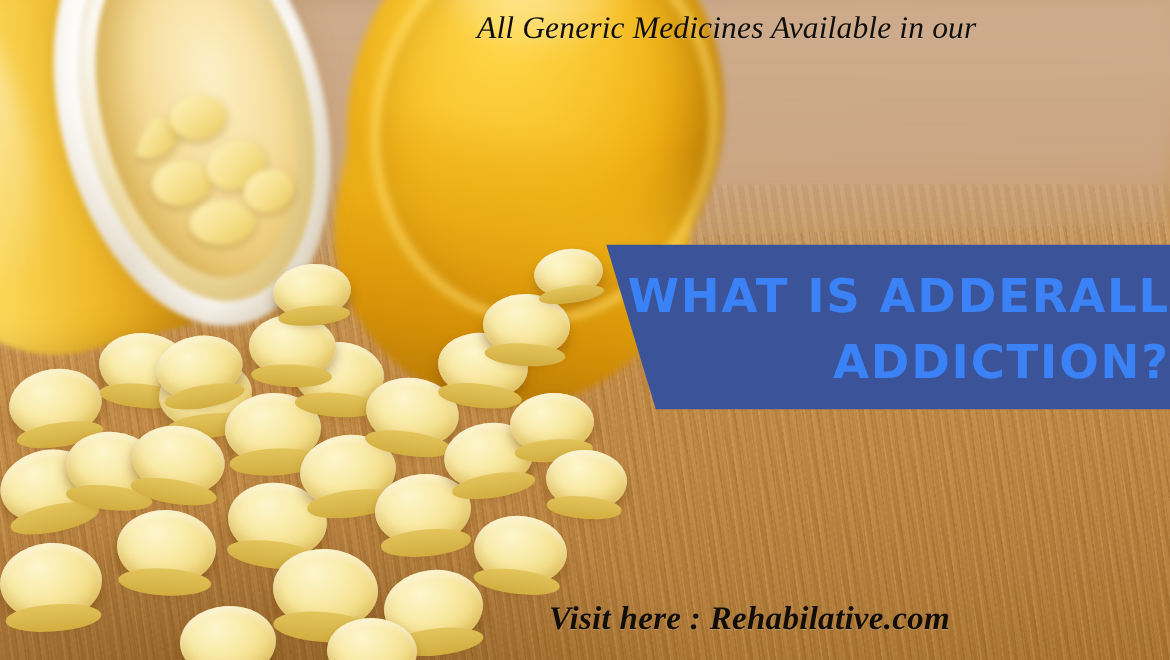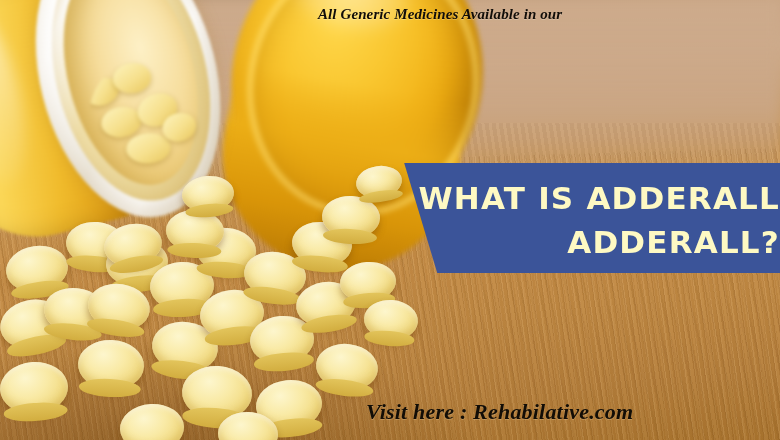--- a/index.html
+++ b/index.html
@@ -222,23 +222,23 @@
     z-index: -1;
   }
 
   
   .top-copy {
     position: absolute;
     left: 318px;
     top: 4px;
     width: 452px;
     font-family: "Liberation Serif", "DejaVu Serif", serif;
-    font-weight: bold;
+    font-weight: normal;
     font-style: italic;
-    font-size: 15px;
+    font-size: 21px;
     line-height: 1.35;
     color: #110d08;
     letter-spacing: 0.1px;
     text-shadow: 0 1px 0 rgba(255,255,255,0.22);
   }
   .top-copy .ln { display: block; white-space: nowrap; }
 
   
   .banner {
     position: absolute;
@@ -249,21 +249,21 @@
     background: #3b5499;
     clip-path: polygon(1.1% 2.6%, 100% 2.6%, 100% 97.4%, 9.8% 97.4%);
     box-shadow: 0 0 0 rgba(0,0,0,0);
   }
   .banner-text {
     position: absolute;
     left: 400px;
     top: 160px;
     width: 380px;
     height: 116px;
-    color: #fef9c3;
+    color: #3b82f6;
     font-family: "DejaVu Sans", "Liberation Sans", sans-serif;
     font-weight: bold;
     font-size: 31px;
     line-height: 44px;
     letter-spacing: 1.2px;
     text-align: right;
     padding-top: 16px;
     padding-right: 0px;
     box-sizing: border-box;
   }
@@ -349,18 +349,18 @@
       <div class="pill" style="left: 120px; top: 404px; width: 64px; height: 48px; transform: rotate(-3deg); z-index: 37;"></div>
     </div>
 
   <div class="top-copy">
     <span class="ln">All Generic Medicines Available in our</span>
   </div>
 
   <div class="banner"></div>
   <div class="banner-text">
     <span class="ln">WHAT IS ADDERALL</span>
-    <span class="ln">ADDERALL?</span>
+    <span class="ln">ADDICTION?</span>
   </div>
 
   <div class="bottom-copy">Visit here : Rehabilative.com</div>
 
 </div>
 
 </body></html>

